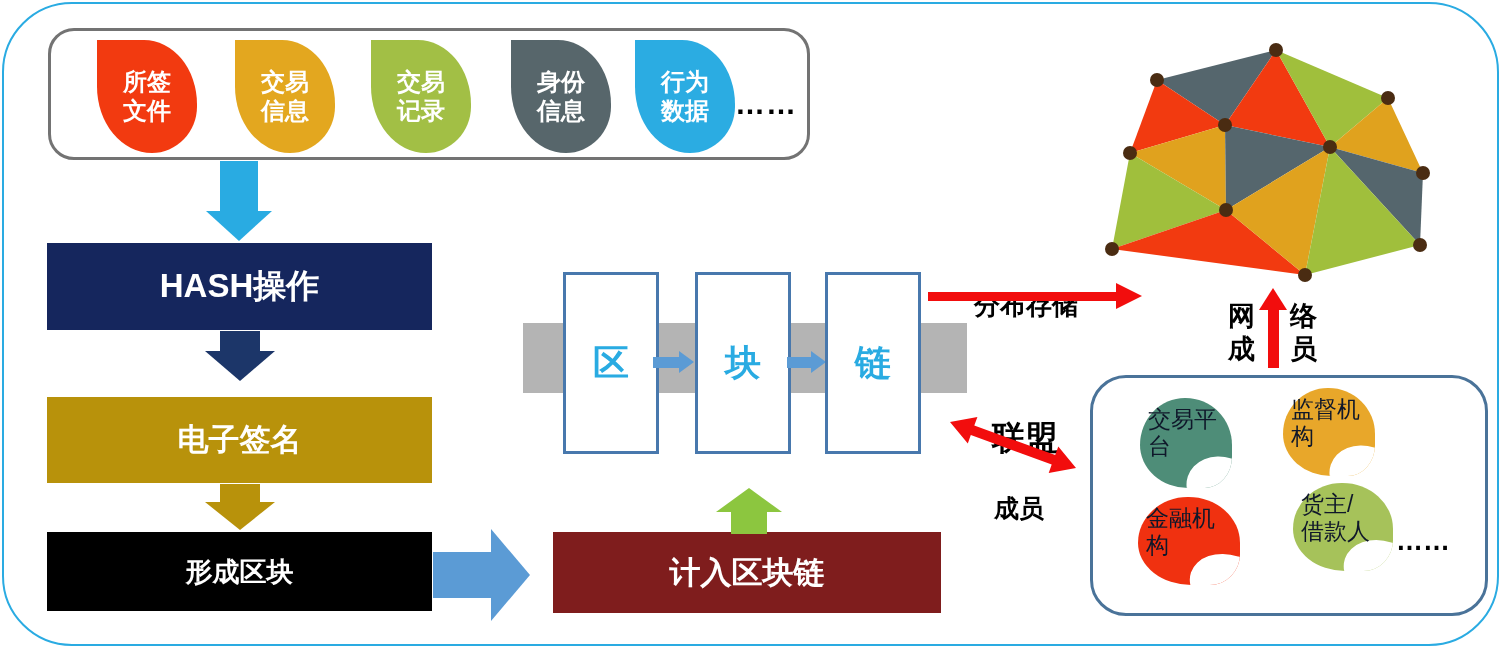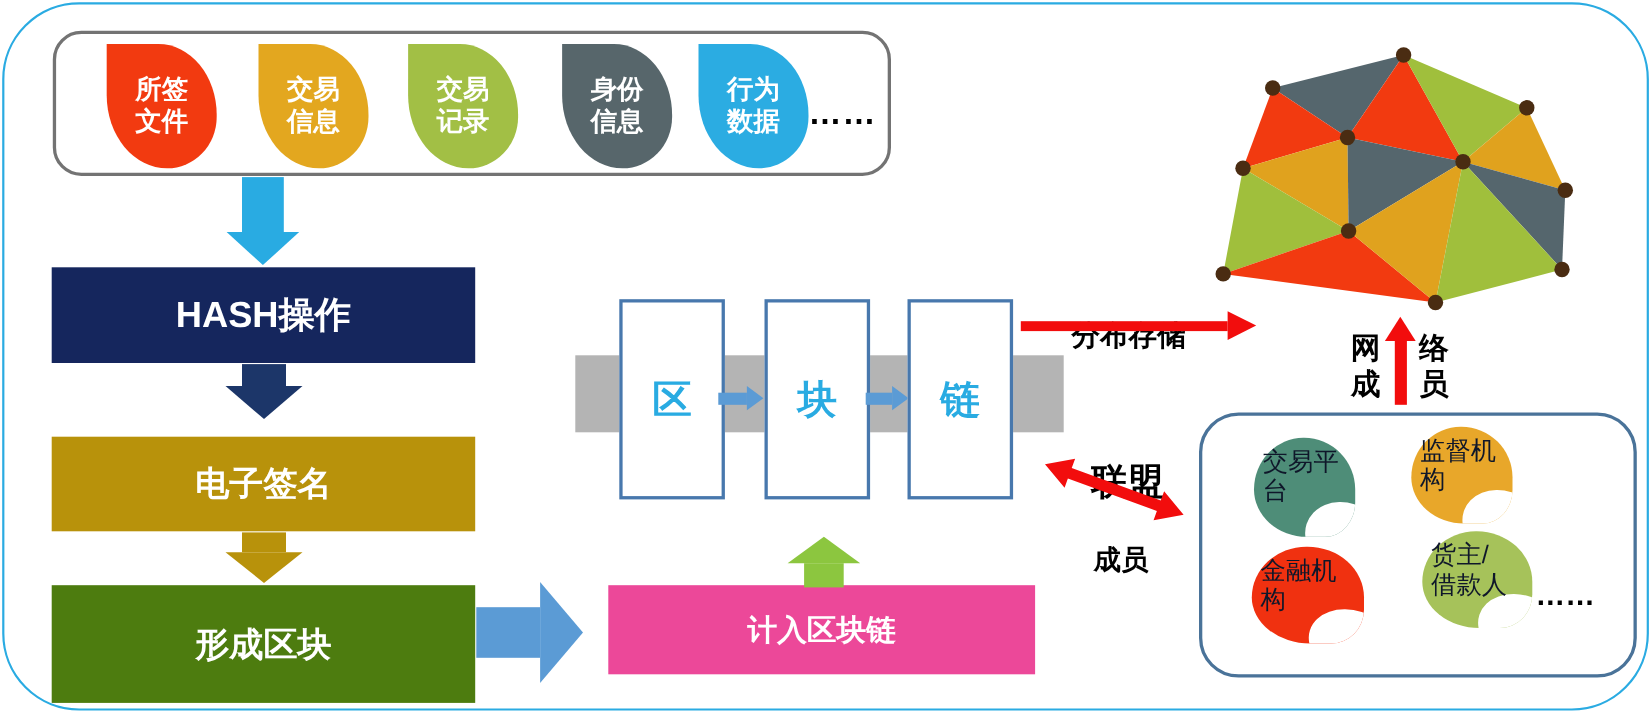--- a/index.html
+++ b/index.html
@@ -31,22 +31,22 @@
   .lf-blue{background:#2bace2;}
   .panel-dots{position:absolute;left:684px;top:56px;font-size:30px;font-weight:bold;color:#000;letter-spacing:1px;}
 
   
   .fbox{
     position:absolute;left:47px;width:385px;color:#fff;font-weight:bold;
     display:flex;align-items:center;justify-content:center;
   }
   .fbox-hash{top:243px;height:87px;background:#15265d;font-size:33px;}
   .fbox-sign{top:397px;height:86px;background:#b8920b;font-size:31px;}
-  .fbox-form{top:532px;height:107px;background:#4d7c0f;font-size:31px;}
-  .fbox-record{left:553px;top:532px;width:388px;height:81px;background:#ec4899;font-size:27px;}
+  .fbox-form{top:532px;height:79px;background:#000000;font-size:27px;}
+  .fbox-record{left:553px;top:532px;width:388px;height:81px;background:#7f1d1d;font-size:31px;}
 
   
   .ba{position:absolute;display:flex;}
   .ba i{display:block;}
   .ba .stem{background:var(--c);}
   .ba .head{width:0;height:0;border-style:solid;}
   .ba.down{flex-direction:column;align-items:center;}
   .ba.down .head{border-color:var(--c) transparent transparent transparent;}
   .ba.up{flex-direction:column;align-items:center;}
   .ba.up .head{border-color:transparent transparent var(--c) transparent;}

